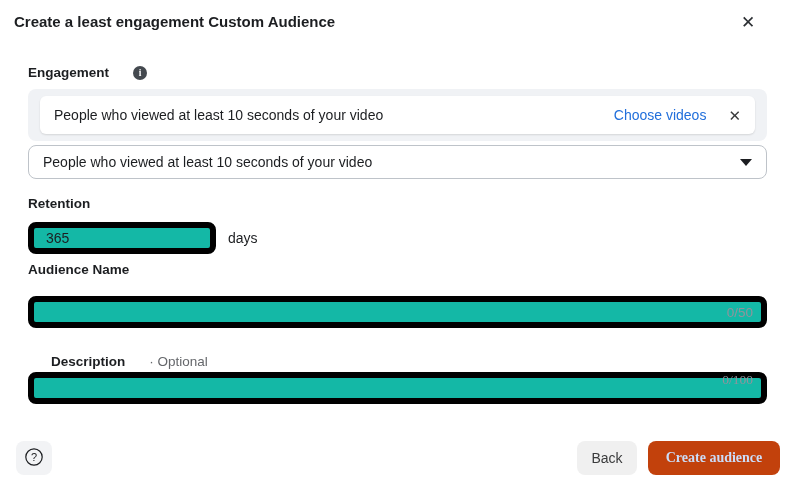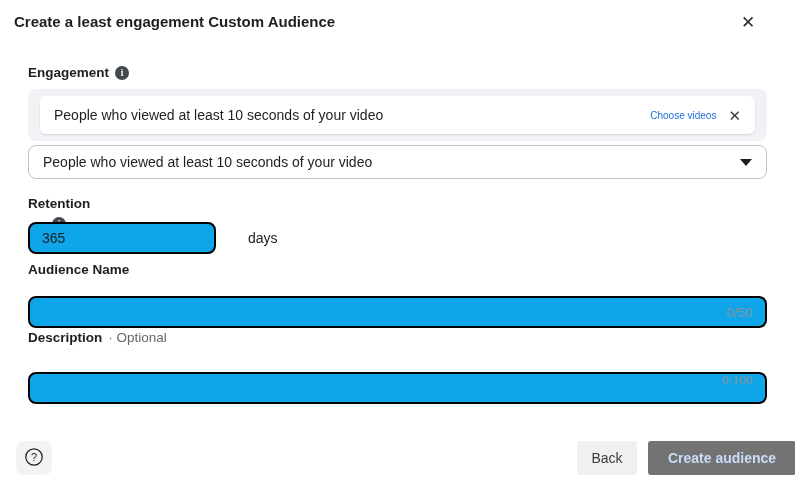--- a/index.html
+++ b/index.html
@@ -34,21 +34,21 @@
     line-height: 1;
   }
   .section-label {
     position: absolute;
     left: 28px;
     font-size: 13.5px;
     font-weight: 700;
     color: #1c1e21;
     display: flex;
     align-items: center;
-    gap: 6px;
+    gap: 24px;
   }
   .info-icon {
     display: inline-flex;
     align-items: center;
     justify-content: center;
     width: 14px; height: 14px;
     border-radius: 50%;
     background: #44494f;
     color: #fff;
     font-size: 9.5px;
@@ -75,23 +75,23 @@
     border-radius: 6px;
     box-shadow: 0 1px 2px rgba(0,0,0,0.12);
     display: flex;
     align-items: center;
     padding: 0 14px;
     font-size: 14px;
   }
   .engagement-card .row-text { flex: 1; color: #1c1e21; }
   .choose-videos-link {
     color: #216fdb;
-    font-size: 10px;
-    cursor: pointer;
-    margin-right: 12px;
+    font-size: 14px;
+    cursor: pointer;
+    margin-right: 22px;
   }
   .remove-x {
     font-size: 15px;
     color: #3a3b3c;
     cursor: pointer;
     line-height: 1;
   }
   .engagement-select {
     position: absolute;
     left: 28px; top: 145px;
@@ -108,36 +108,35 @@
   }
   .engagement-select .select-value { flex: 1; }
   .caret-down {
     width: 0; height: 0;
     border-left: 6px solid transparent;
     border-right: 6px solid transparent;
     border-top: 7px solid #1c1e21;
   }
   .text-input {
     position: absolute;
-    border: 2px solid #000000;
-    border-radius: 8px;
-    background: #0ea5e9;
+    border: 6px solid #000000;
+    border-radius: 8px;
+    background: #14b8a6;
     font-family: "Liberation Sans", "DejaVu Sans", sans-serif;
     font-size: 14px;
     color: #1c1e21;
     padding: 0 12px;
     outline: none;
   }
   .retention-input { left: 28px; top: 222px; width: 188px; height: 32px; }
   .days-label {
     position: absolute;
     left: 228px; top: 230px;
     font-size: 14px;
     color: #1c1e21;
-    margin-left: 20px;
   }
   .name-input { left: 28px; top: 296px; width: 739px; height: 32px; padding-right: 56px; }
   .desc-input { left: 28px; top: 372px; width: 739px; height: 32px; padding-right: 64px; }
   .char-counter {
     position: absolute;
     font-size: 13.5px;
     color: #90949c;
   }
   .counter-name { right: 42px; top: 305px; margin-left: 39px; }
   .counter-desc { right: 42px; top: 372px; font-family: Liberation Serif, serif; }
@@ -149,43 +148,44 @@
     border: none;
     border-radius: 8px;
     display: flex; align-items: center; justify-content: center;
     cursor: pointer;
   }
   .footer-btn {
     position: absolute;
     top: 441px;
     height: 34px;
     border: none;
-    border-radius: 3px;
+    border-radius: 8px;
     font-family: "Liberation Sans", "DejaVu Sans", sans-serif;
     font-size: 14px;
     font-weight: 700;
     cursor: pointer;
     display: flex; align-items: center; justify-content: center;
   }
   .back-btn {
     left: 577px; width: 60px;
     background: #f0f0f0;
     color: #3a3b3c;
     font-weight: 400;
   }
   .create-btn {
-    left: 648px; width: 148px;
-    background: #737373;
+    left: 648px; width: 132px;
+    background: #c2410c;
     color: #cbdcf8;
     cursor: default;
+    font-family: Liberation Serif, serif;
   }
   .label-engagement { top: 65px; }
   .label-retention  { top: 196px; flex-direction: column; }
   .label-name       { top: 262px; }
-  .label-desc       { top: 330px; }
+  .label-desc       { top: 354px; margin-left: 23px; }
 </style>
 </head>
 <body>
 
 <div class="dialog">
 
   <div class="dialog-title">Create a least engagement Custom Audience</div>
   <button class="close-btn">✕</button>
 
   <div class="section-label label-engagement">

